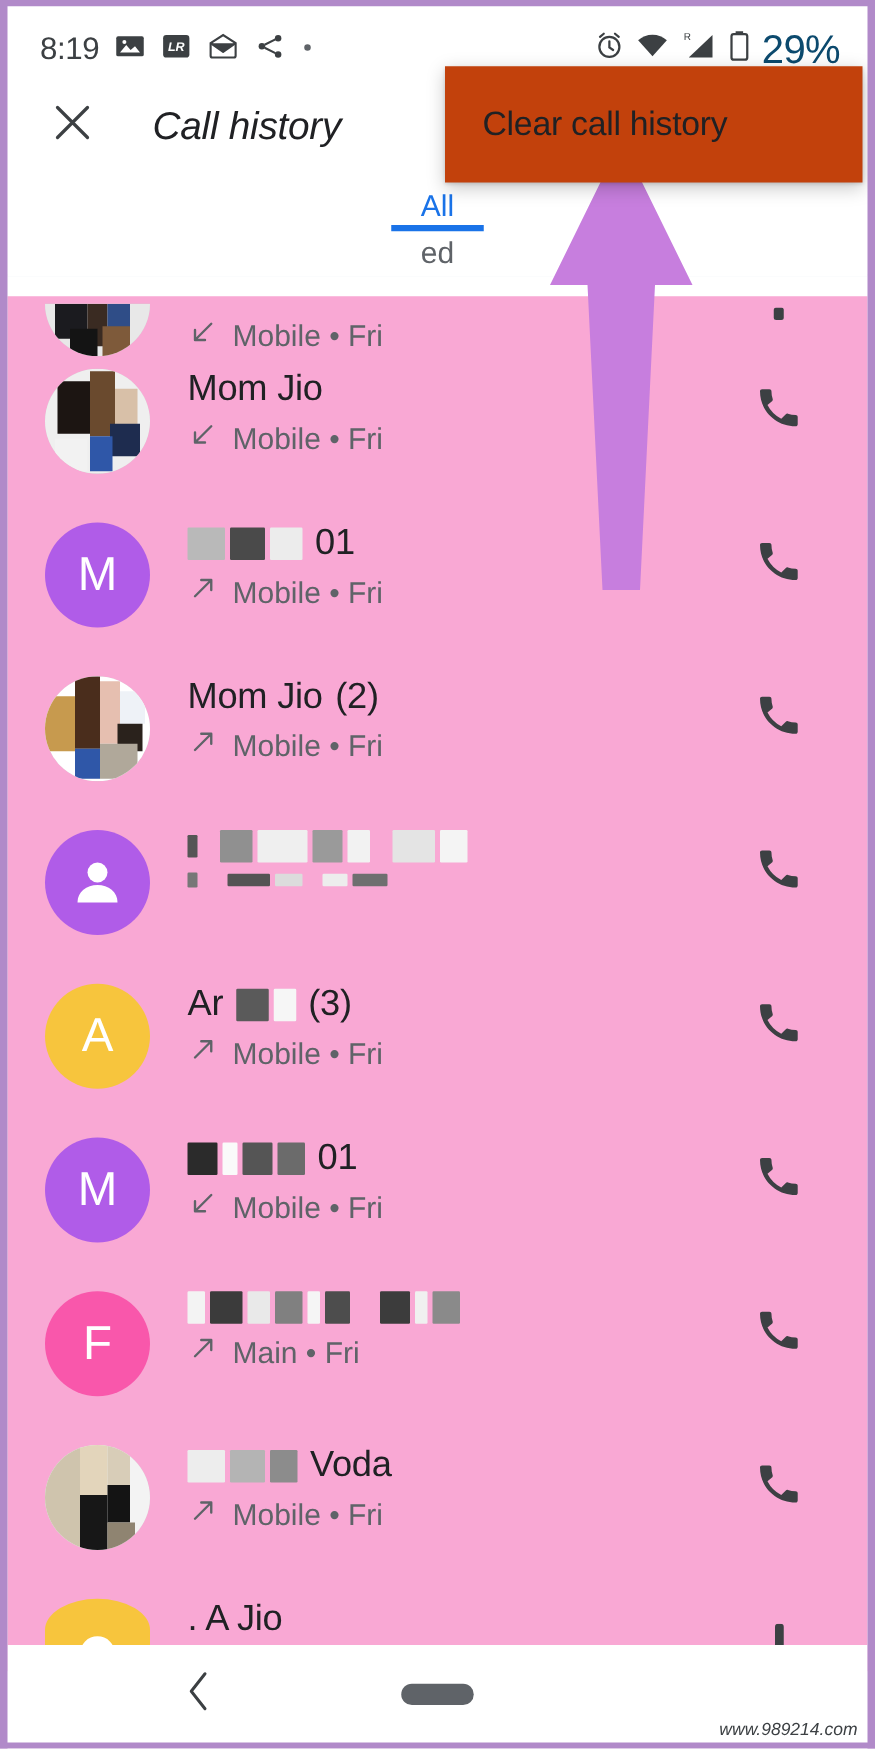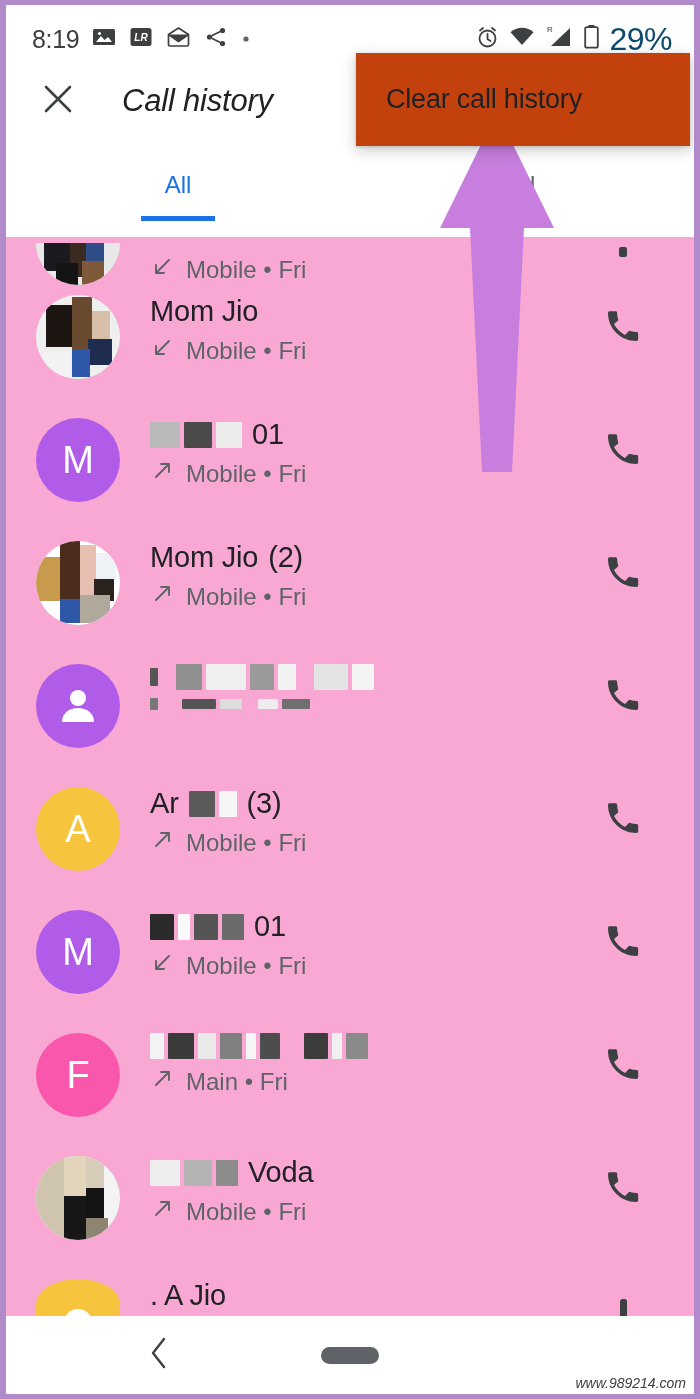--- a/index.html
+++ b/index.html
@@ -66,20 +66,21 @@
     letter-spacing: -0.2px;
   }
 
   
   .tab-bar {
     position: absolute; top: 148px; left: 6px;
     width: 688px; height: 73px;
     background: #ffffff;
     display: flex;
     z-index: 20;
+    flex-direction: column;
   }
   .tab {
     flex: 1; position: relative;
     display: flex; align-items: center; justify-content: center;
     font-size: 24px; color: #5f6368; cursor: pointer;
   }
   .tab.active { color: #1a73e8; }
   .tab.active::after {
     content: ""; position: absolute;
     bottom: 0; left: 50%; transform: translateX(-50%);

